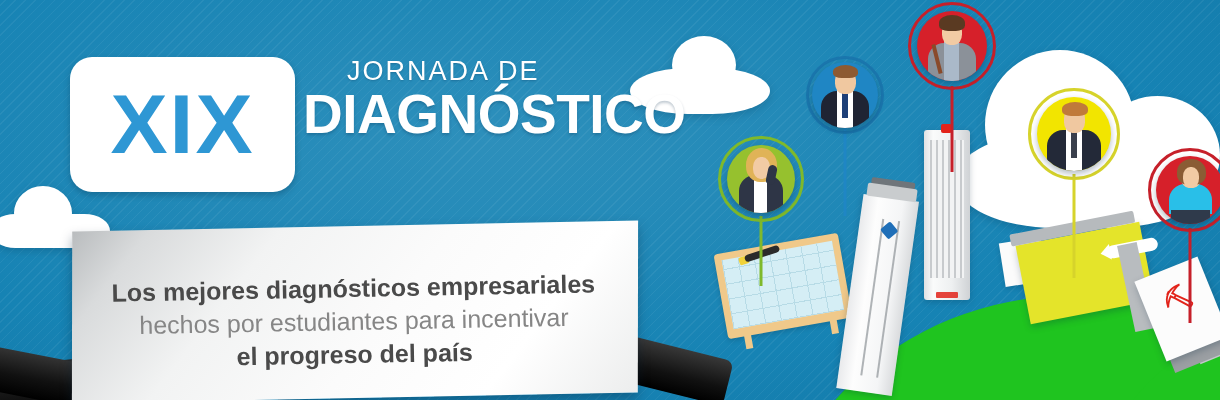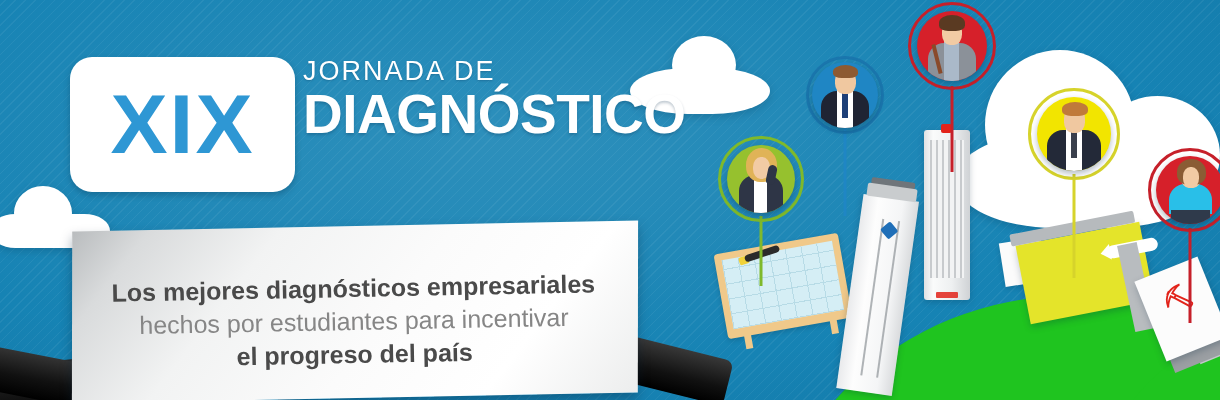--- a/index.html
+++ b/index.html
@@ -55,20 +55,21 @@
     font-family:"Liberation Sans", sans-serif;
     transform:scaleX(1.02);
   }
 
   
   #headline{position:absolute;left:303px;top:58px;z-index:12;color:#ffffff;}
   #headline .kicker{
     font-size:27px;letter-spacing:2.0px;font-weight:400;line-height:1;
     font-family:"Liberation Sans", sans-serif;
     text-shadow:0 1px 2px rgba(0,40,70,.25);
+    margin-left:44px;
   }
   #headline .big1,#headline .big2{
     font-weight:700;line-height:.92;letter-spacing:-0.5px;
     font-family:"Liberation Sans", sans-serif;
     text-shadow:0 2px 3px rgba(0,40,70,.25);
   }
   #headline .big1{font-size:55px;margin-top:4px;}
   #headline .big2{font-size:55px;margin-top:2px;}
 
   

